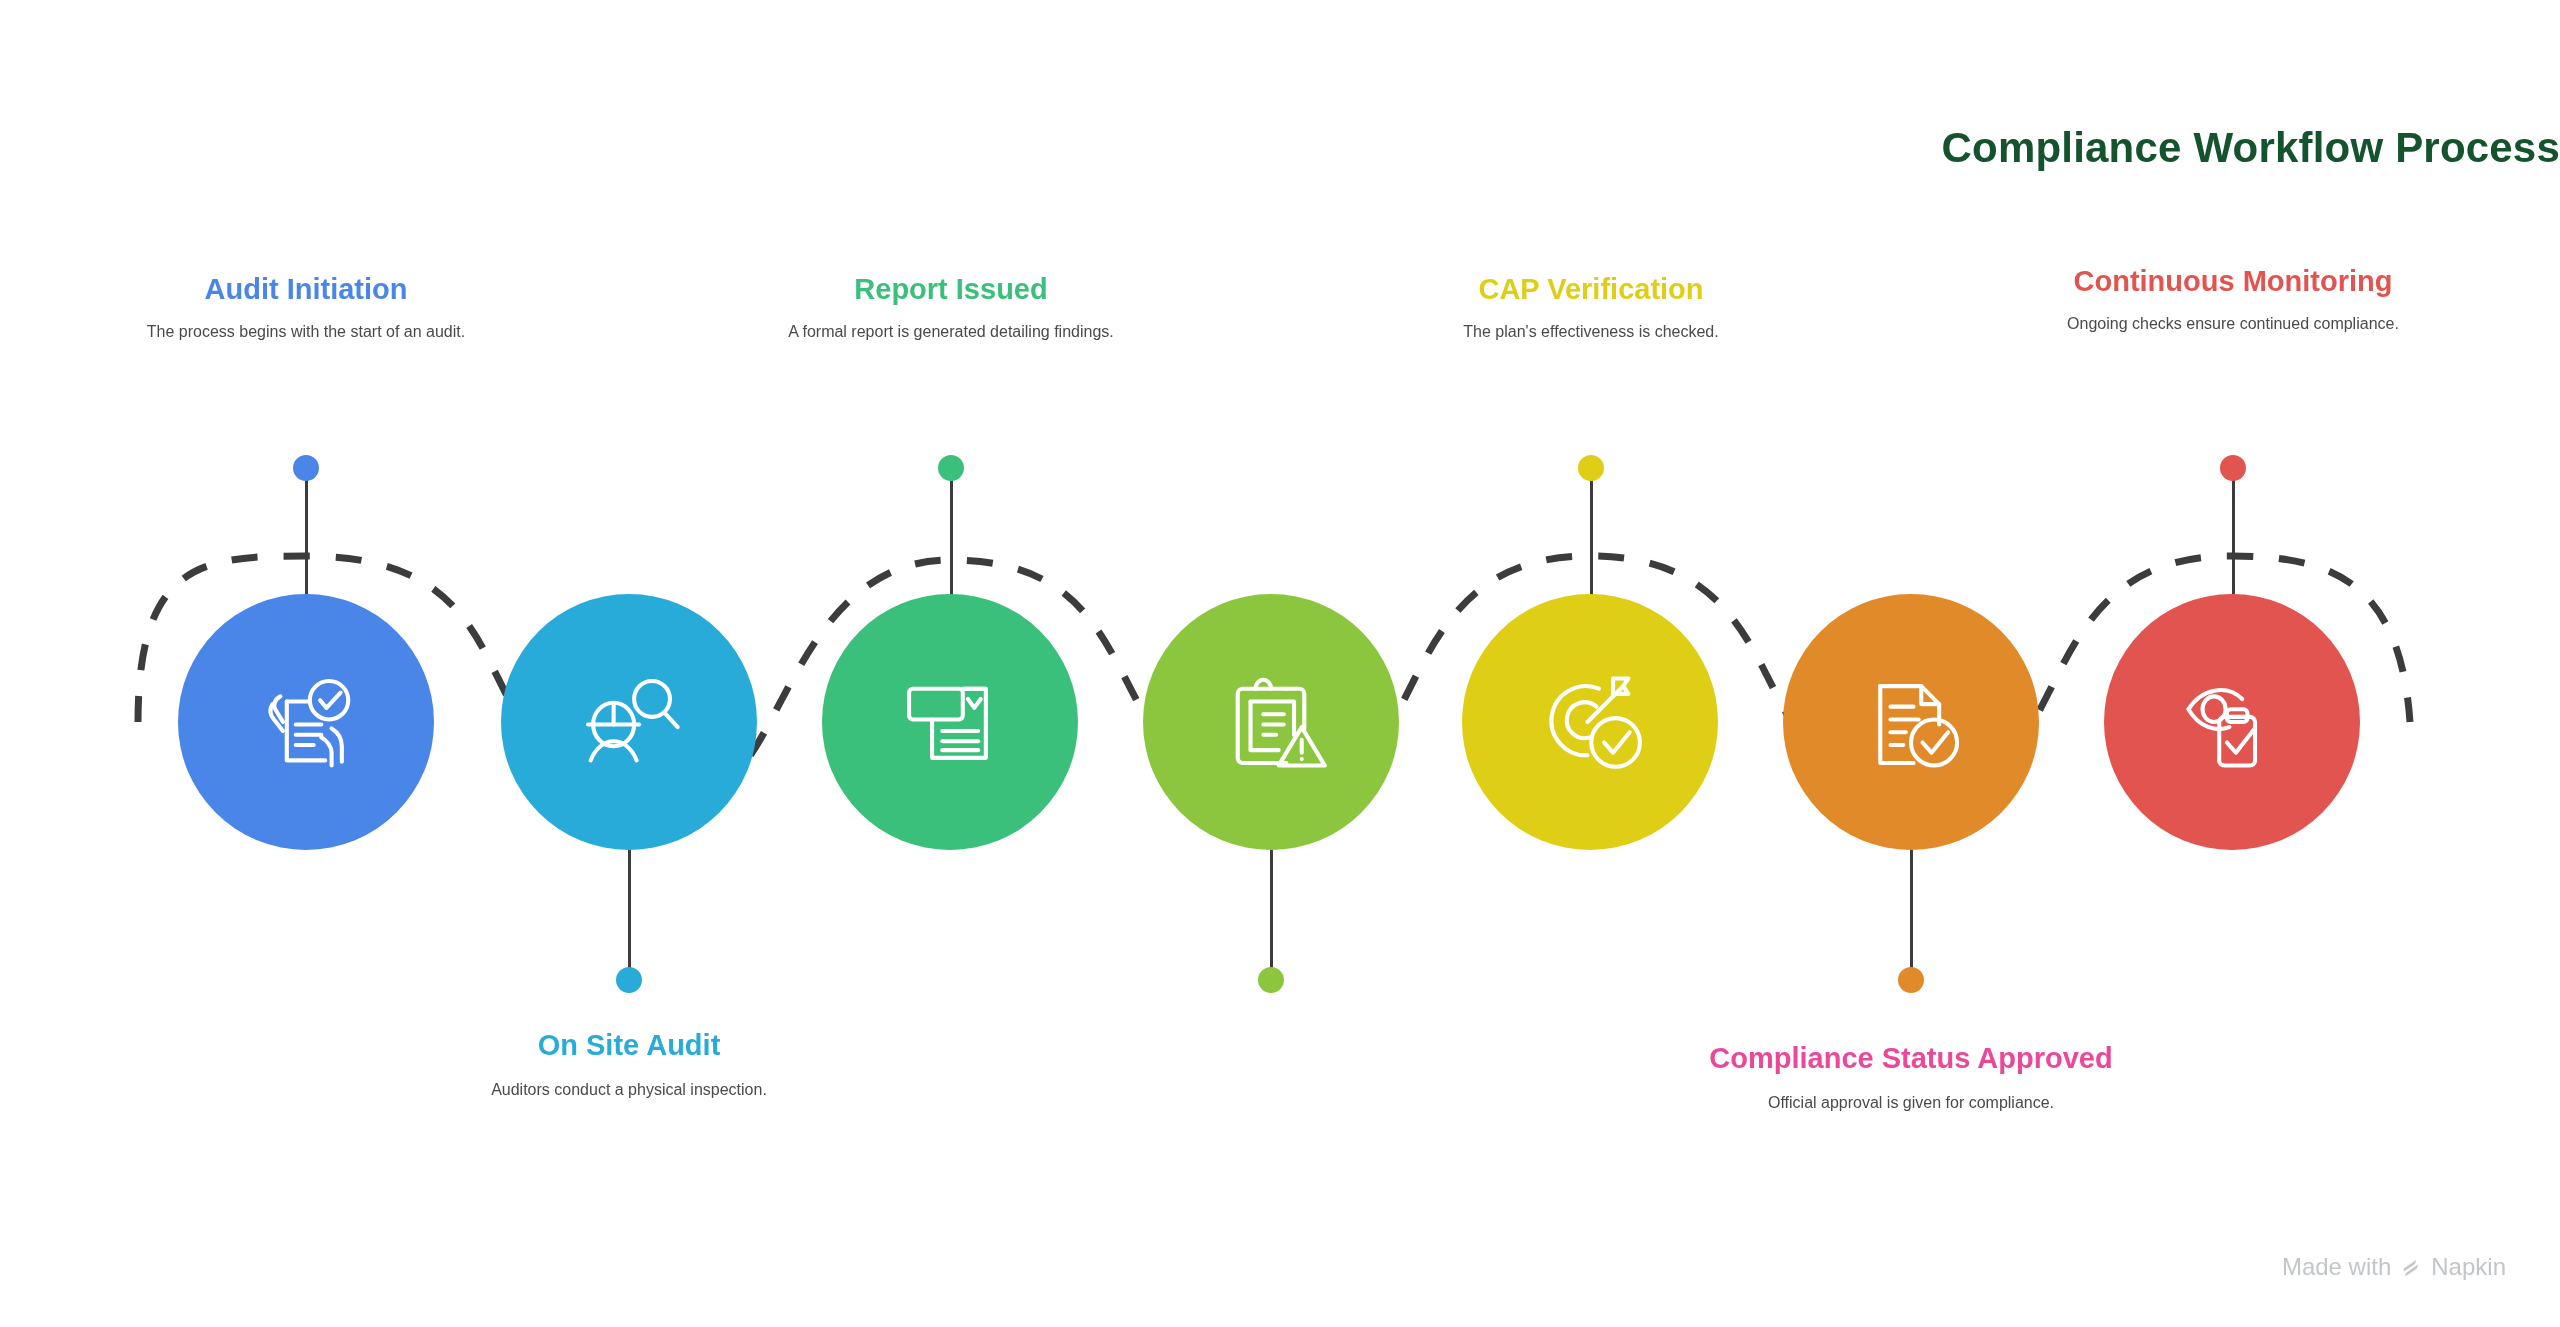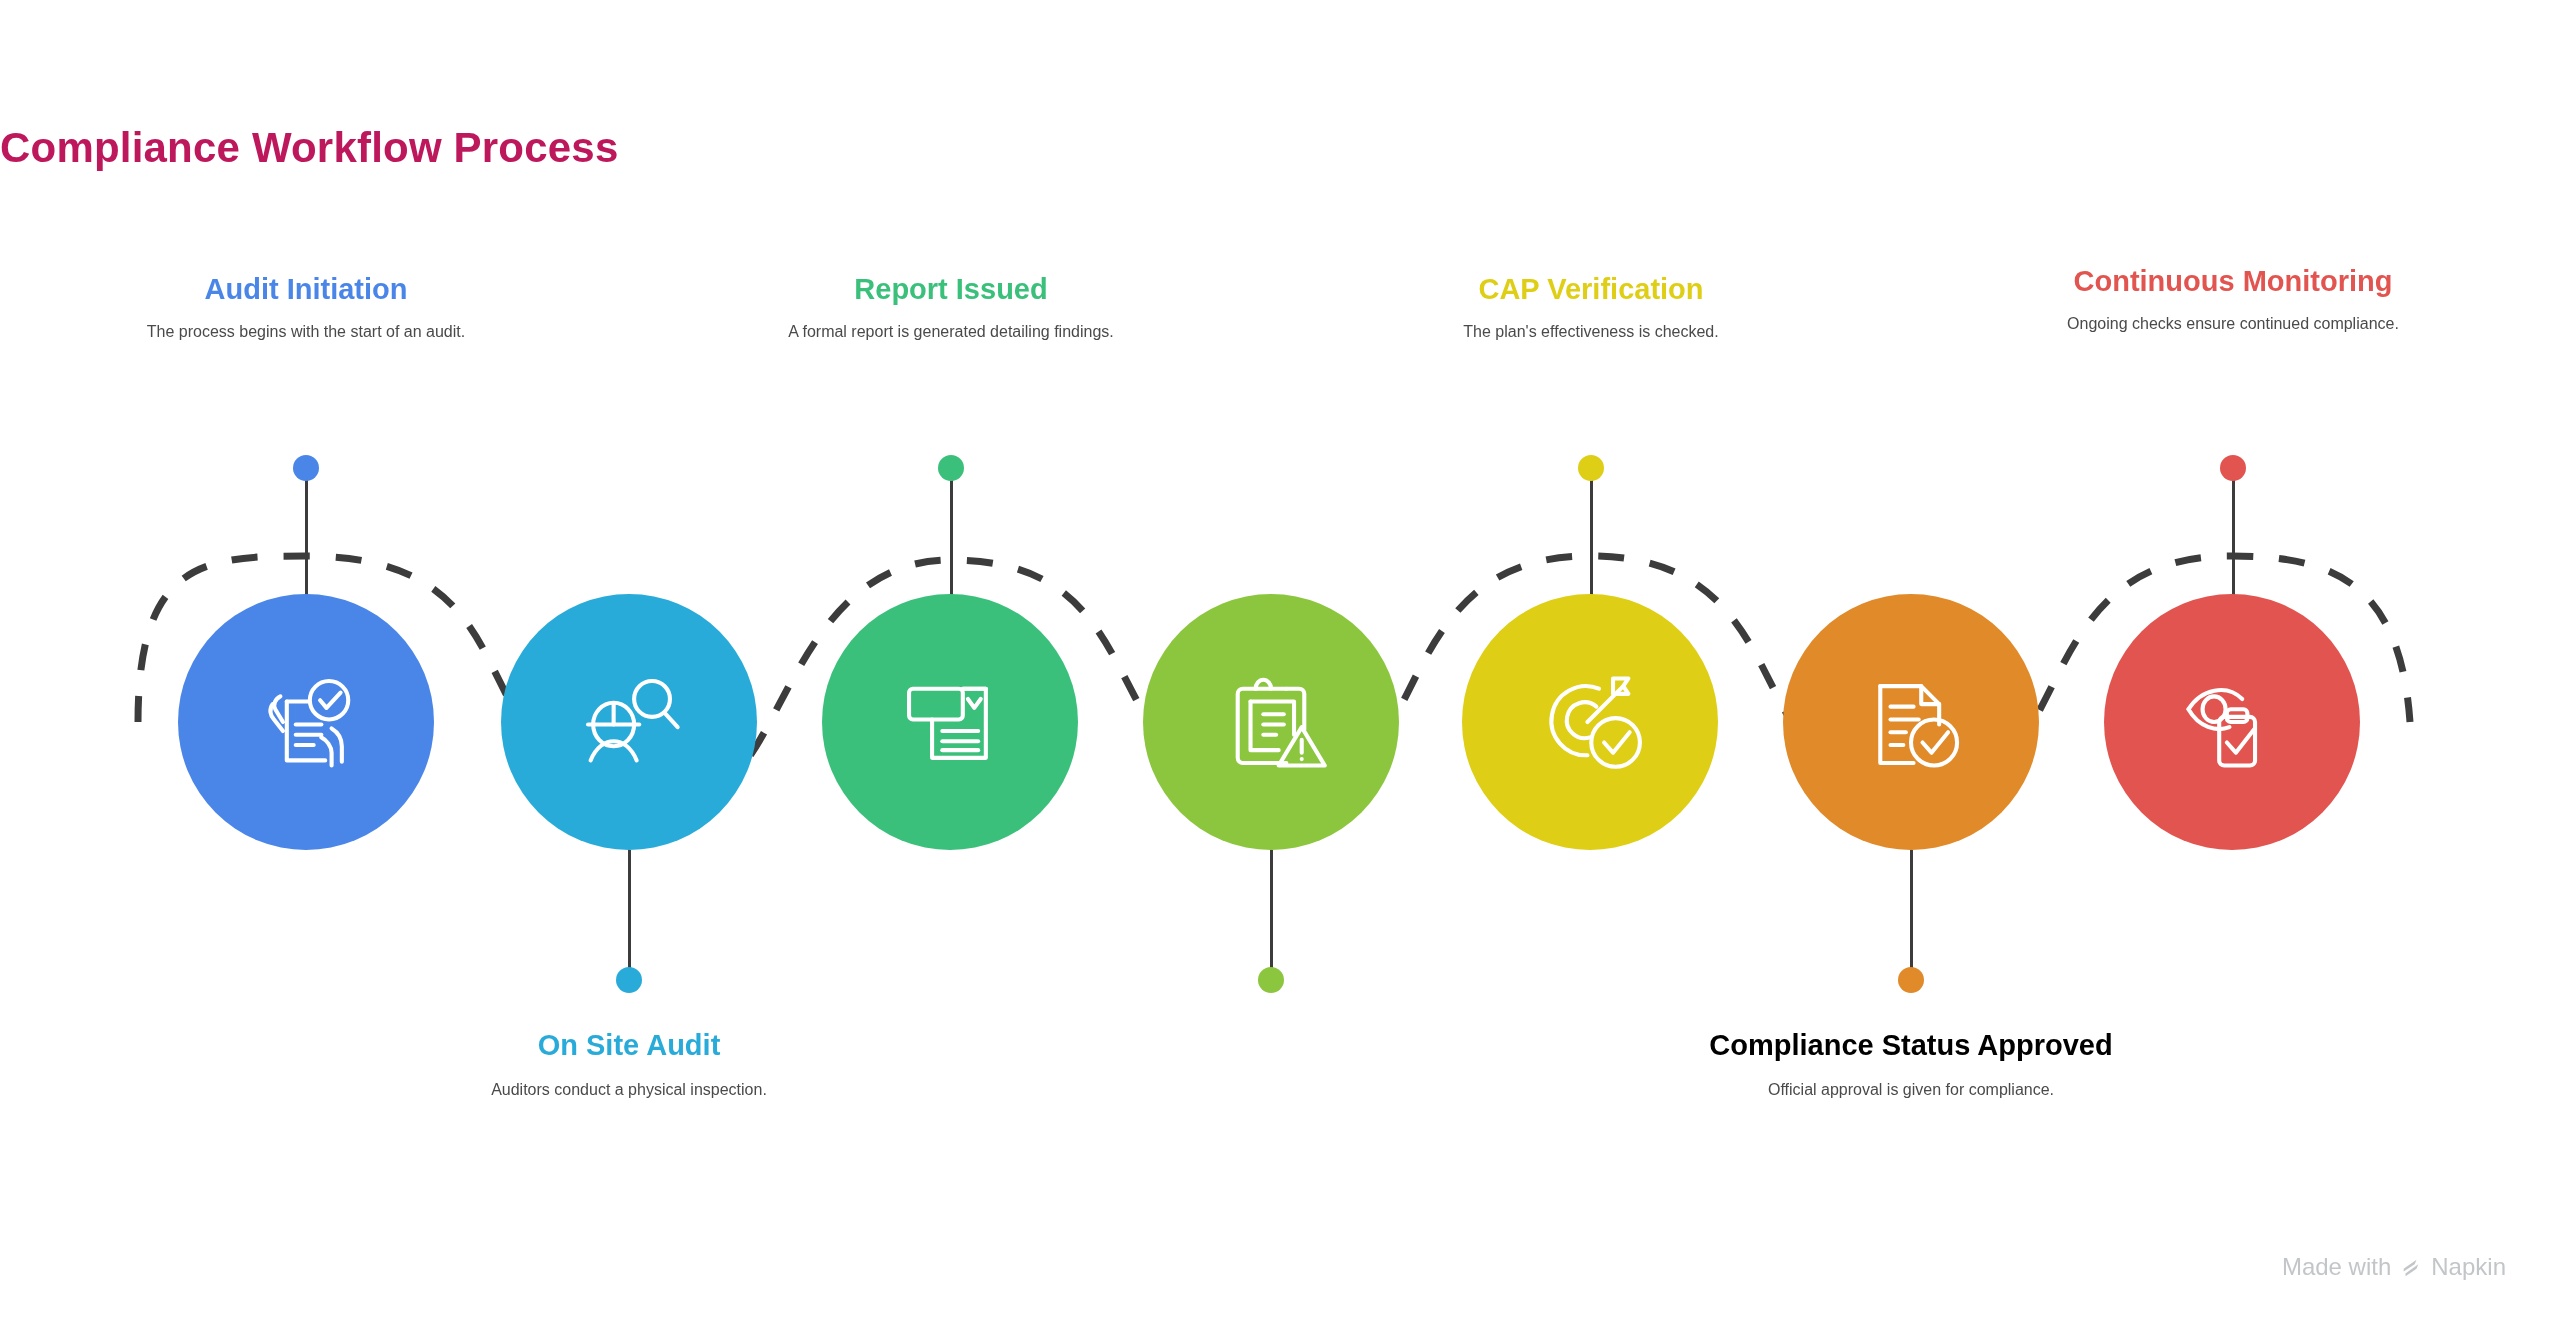--- a/index.html
+++ b/index.html
@@ -12,24 +12,24 @@
     height: 1327px;
     position: relative;
     font-family: "Liberation Sans", sans-serif;
     overflow: hidden;
   }
   #page-title {
     position: absolute;
     top: 96px;
     left: 0;
     width: 2560px;
-    text-align: left;
+    text-align: right;
     font-size: 42px;
     font-weight: bold;
-    color: #be185d;
+    color: #14532d;
     letter-spacing: 0.2px;
   }
   #diagram {
     position: absolute;
     top: 0;
     left: 0;
     width: 2196px;
     height: 1327px;
   }
   .wave-svg {
@@ -209,21 +209,21 @@
       <path d="M48 50 L76 22"></path>
       <path d="M68 16 L68 28 L80 28 L76 22 L80 16 Z"></path>
       <circle cx="70" cy="66" r="19"></circle>
       <path d="M61 66 l7 8 l13 -16"></path>
     </svg>
   </div>
 
   <div class="stem" style="left:1910px; top:850px; height:130px;"></div>
   <div class="stem-dot" style="left:1898px; top:967px; background:#E08A29;"></div>
   <div class="label-block below" style="left:1701px; top:1028px;">
-    <p class="label-title" style="color:#000000;">Compliance Status Approved</p>
+    <p class="label-title" style="color:#ec4899;margin-top:13px;">Compliance Status Approved</p>
     <p class="label-desc">Official approval is given for compliance.</p>
   </div>
   <div class="node" style="left:1783px; top:594px; background:#E08A29;">
     <svg viewBox="0 0 100 100" fill="none" stroke="#ffffff" stroke-width="3.2" stroke-linecap="round" stroke-linejoin="round">
       <path d="M26 22 H58 L72 36 V52"></path>
       <path d="M26 22 V82 H52"></path>
       <path d="M58 22 V36 H72"></path>
       <path d="M34 38 H52"></path>
         <path d="M34 48 H56"></path>
         <path d="M34 58 H46"></path>

